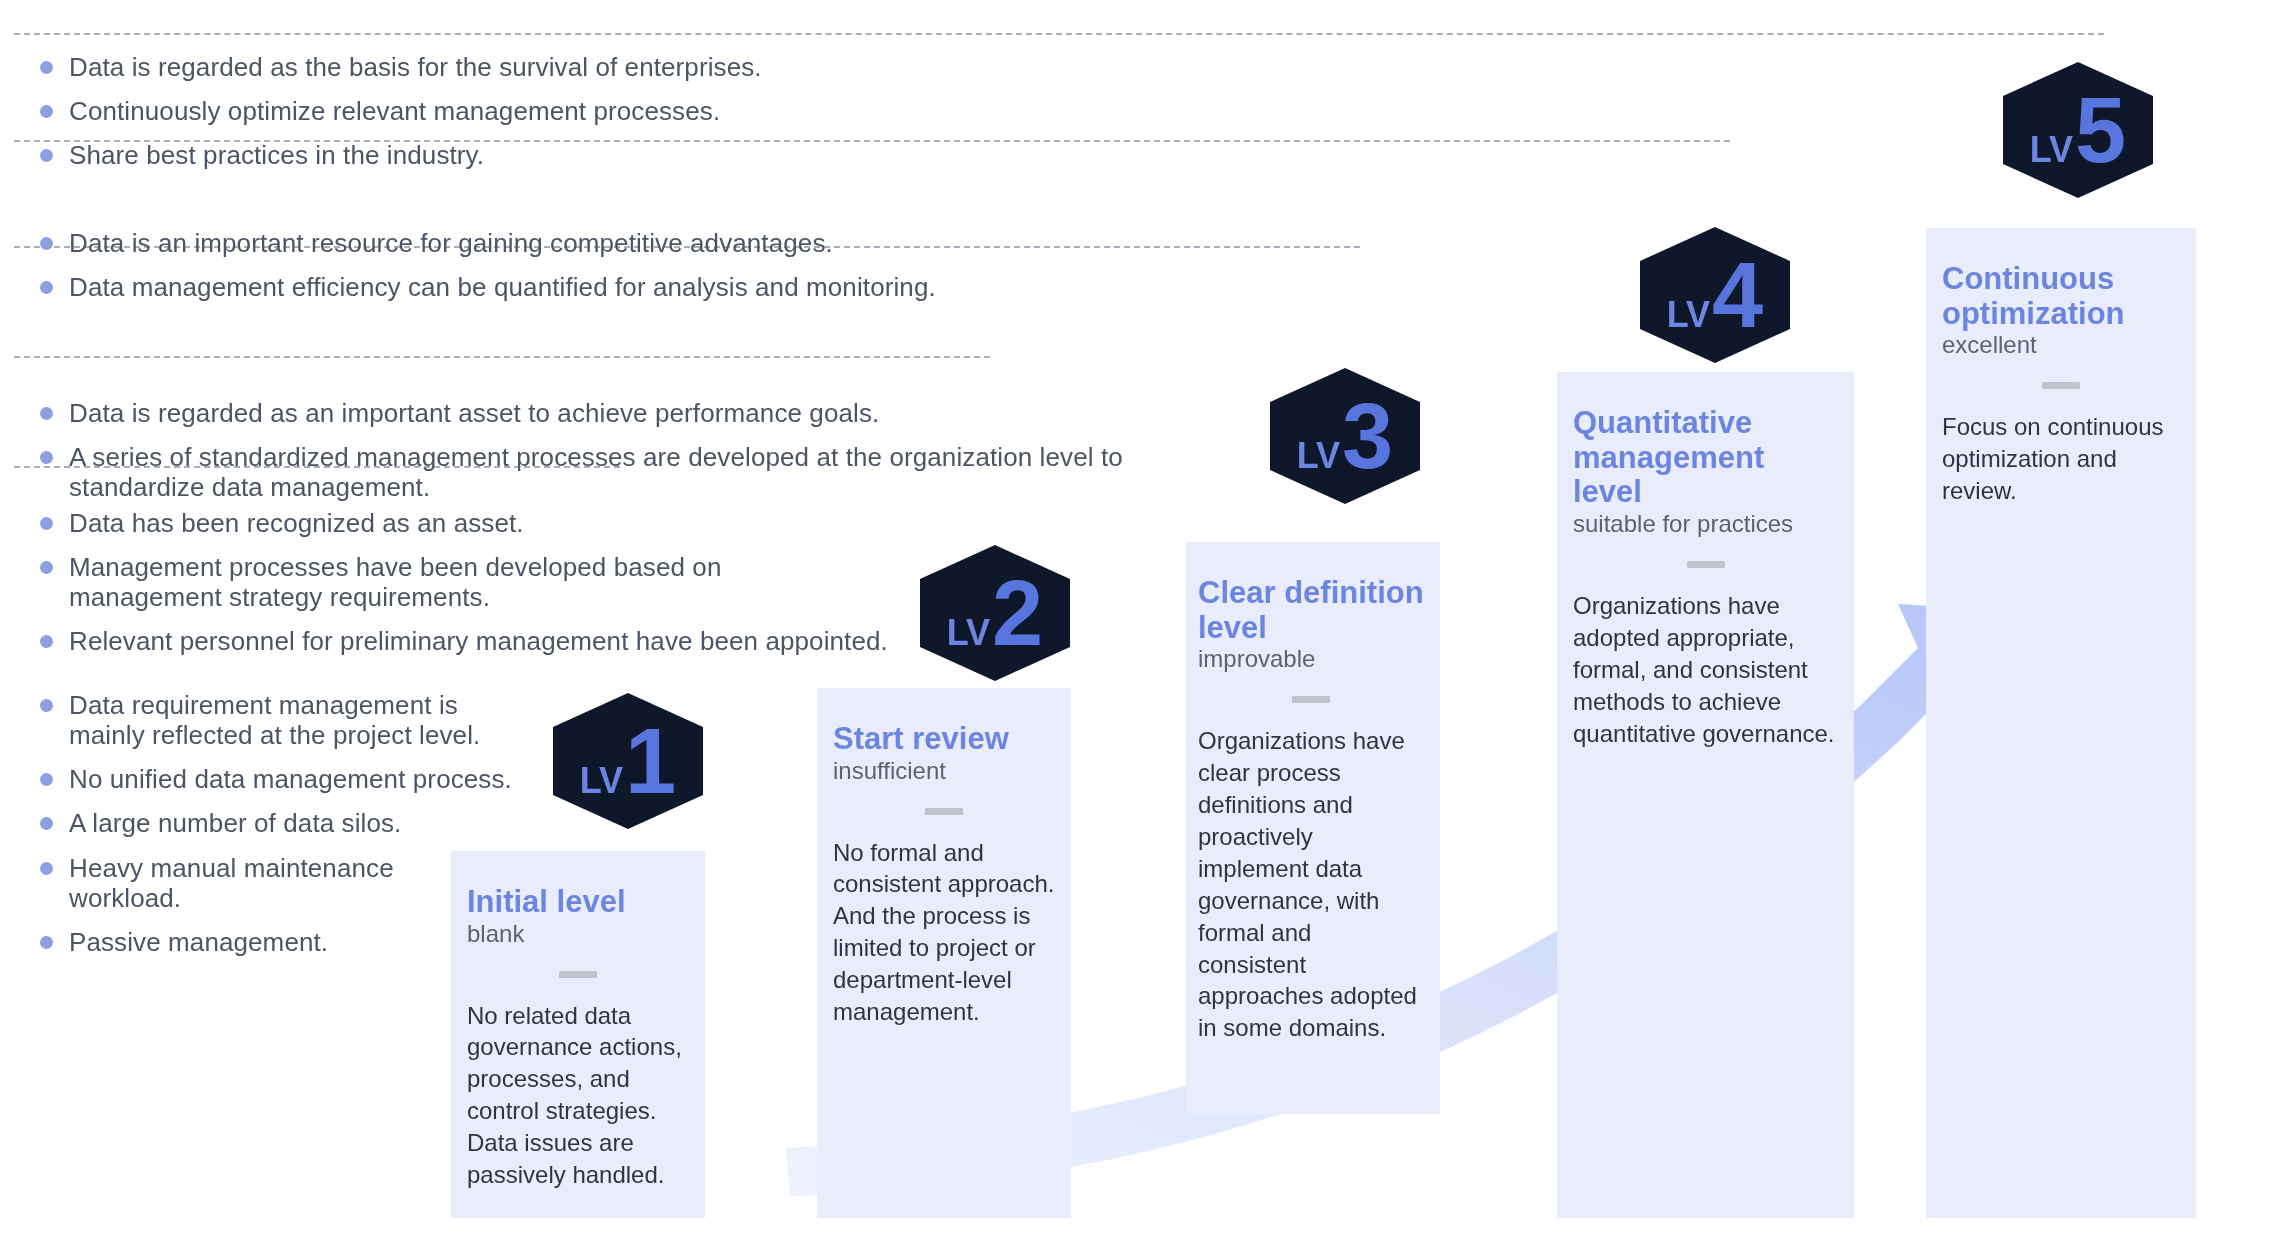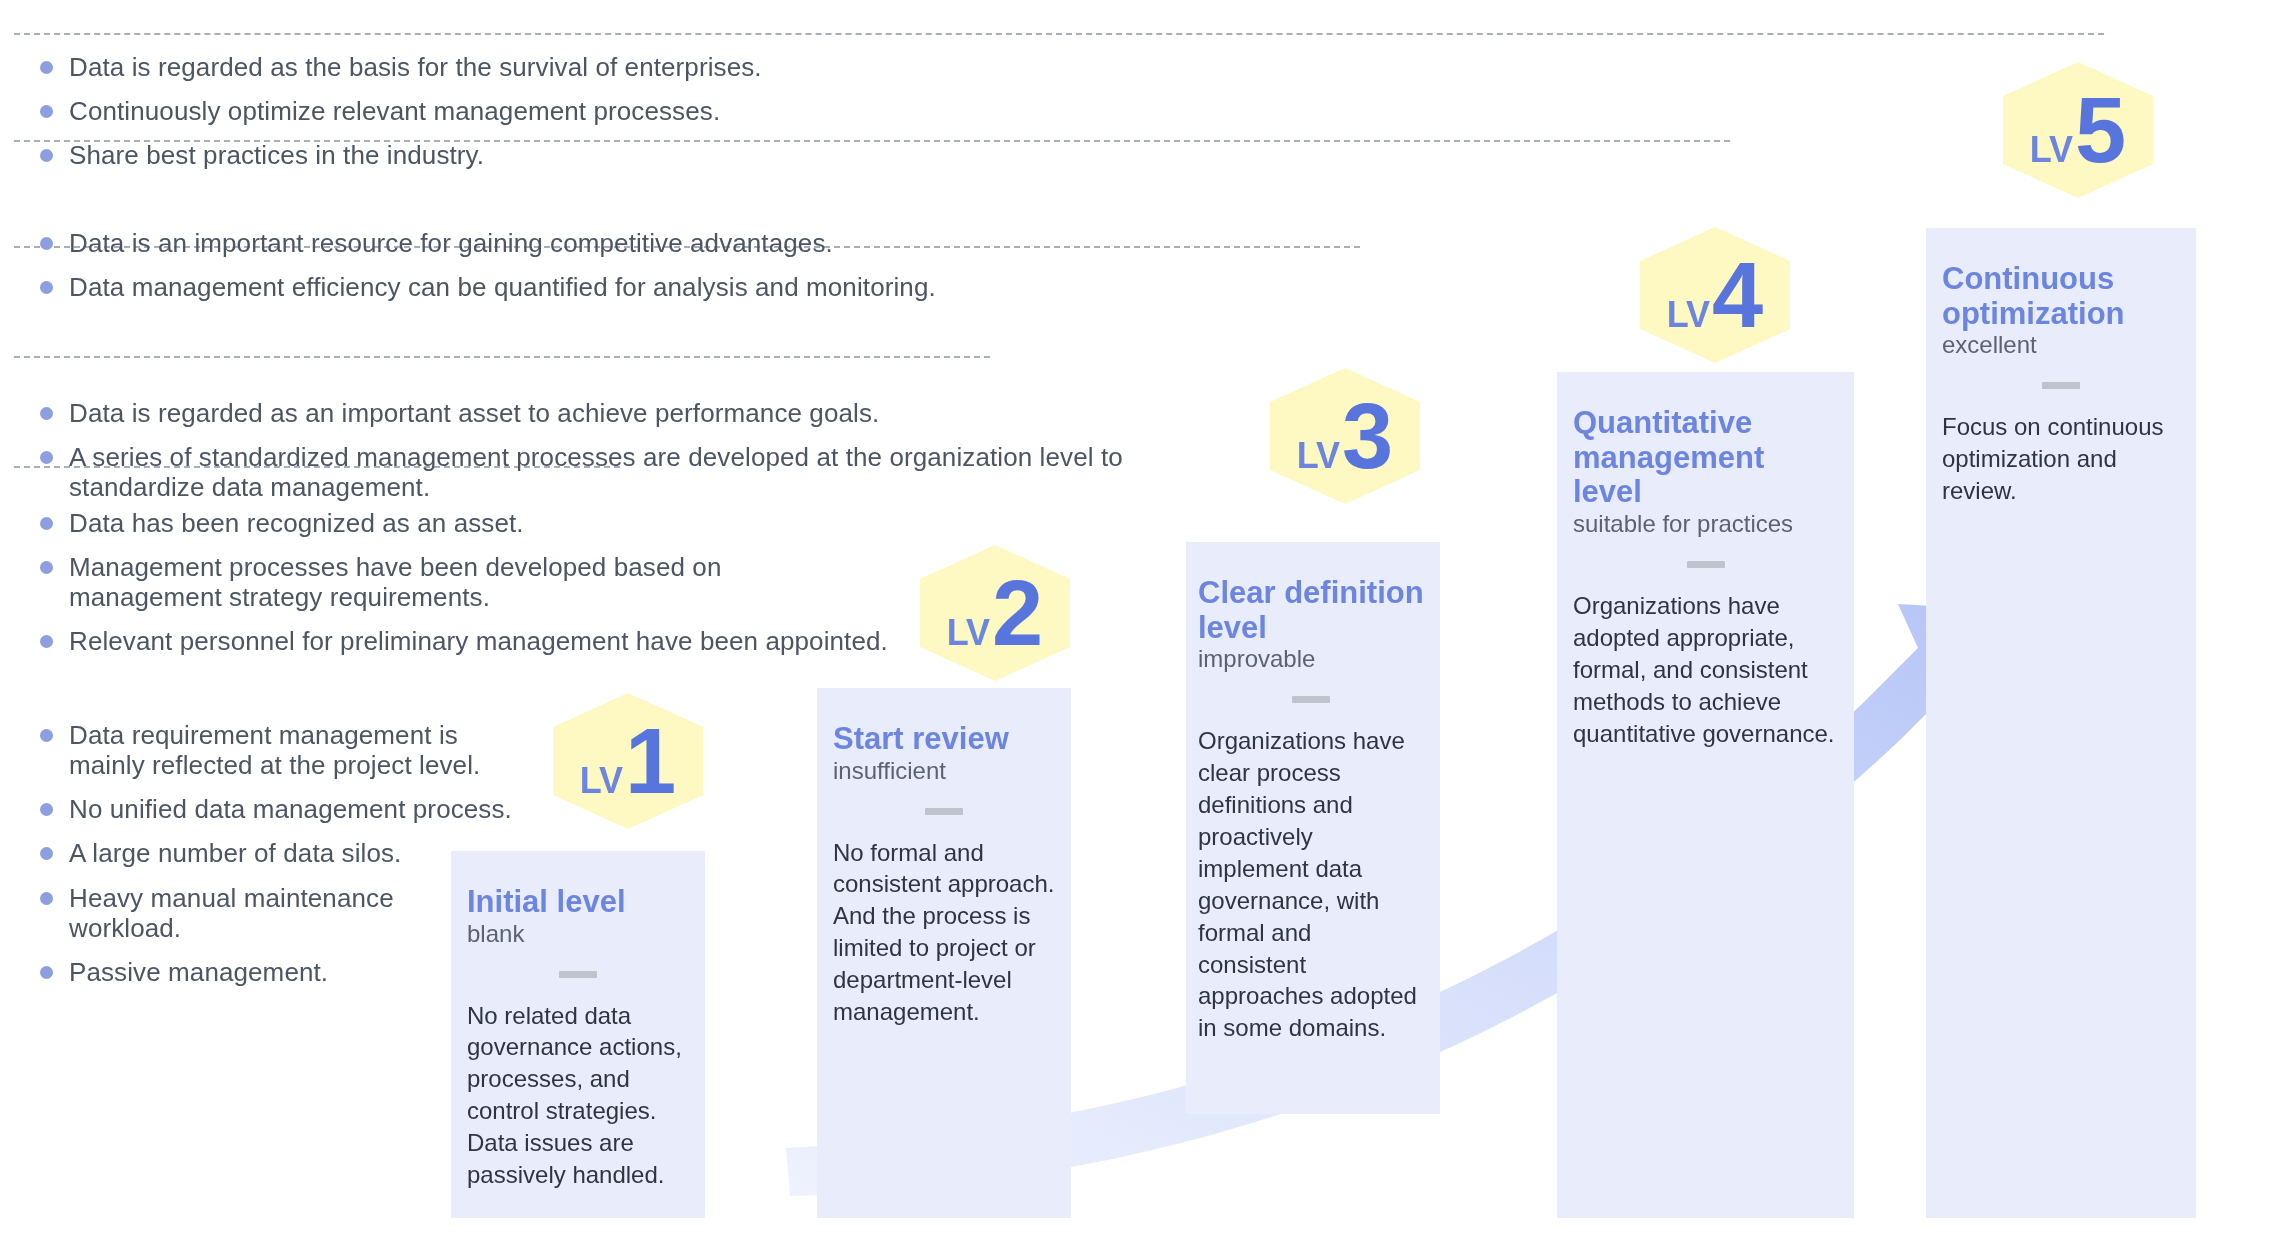--- a/index.html
+++ b/index.html
@@ -70,21 +70,21 @@
   }
   .bar-desc {
     font-size: 24px;
     line-height: 1.33;
     color: #2e3440;
   }
 
   
   .hex {
     position: absolute;
-    background: #fef9c3;
+    background: #0f172a;
     clip-path: polygon(50% 0%, 100% 25%, 100% 75%, 50% 100%, 0% 75%, 0% 25%);
     display: flex;
     align-items: center;
     justify-content: center;
   }
   .hex-inner {
     display: flex;
     align-items: baseline;
     transform: translateY(2px);
   }
@@ -182,21 +182,21 @@
         <span class="dot"></span>
         <span class="bullet-text">Management processes have been developed based on
 management strategy requirements.</span>
       </div>
     <div class="bullet-row">
         <span class="dot"></span>
         <span class="bullet-text">Relevant personnel for preliminary management have been appointed.</span>
       </div>
   </div>
 
-  <div class="bullet-block" style="left:40px; top:720px;">
+  <div class="bullet-block" style="left:40px; top:690px;">
     <div class="bullet-row">
         <span class="dot"></span>
         <span class="bullet-text">Data requirement management is
 mainly reflected at the project level.</span>
       </div>
     <div class="bullet-row">
         <span class="dot"></span>
         <span class="bullet-text">No unified data management process.</span>
       </div>
     <div class="bullet-row">

